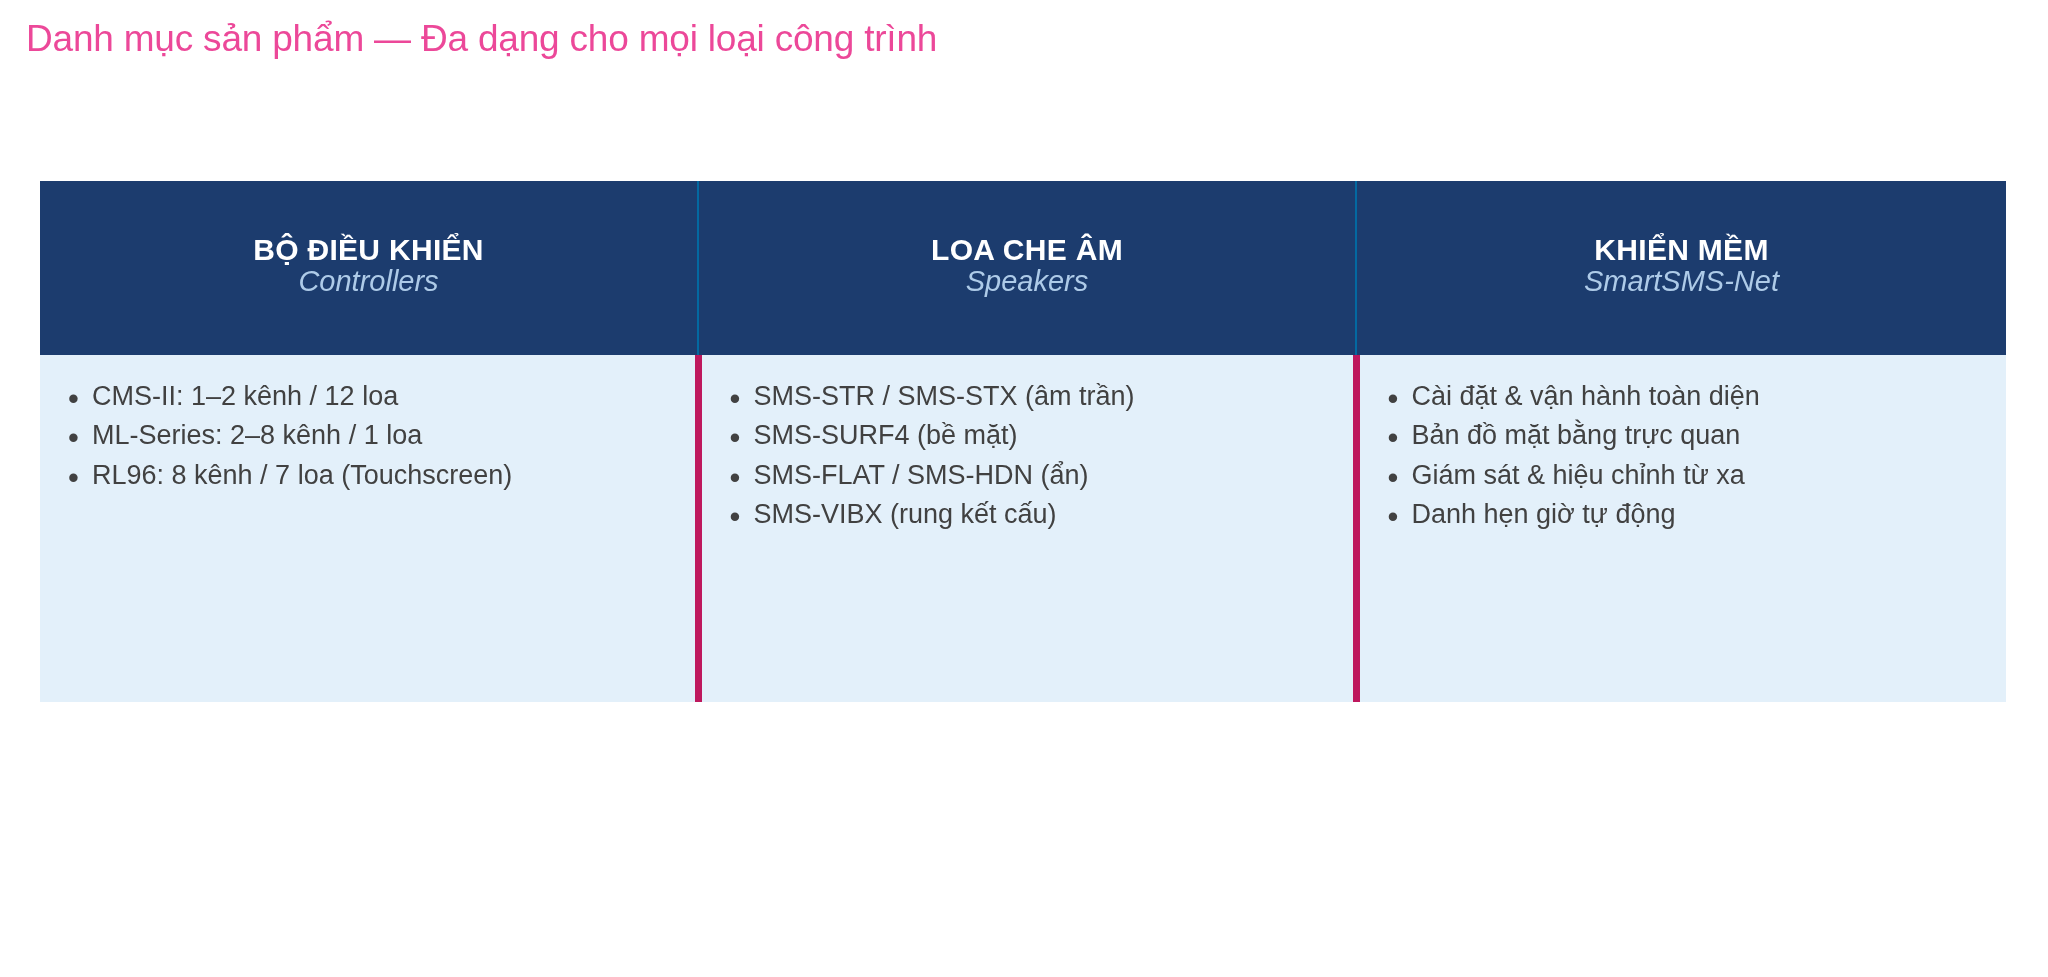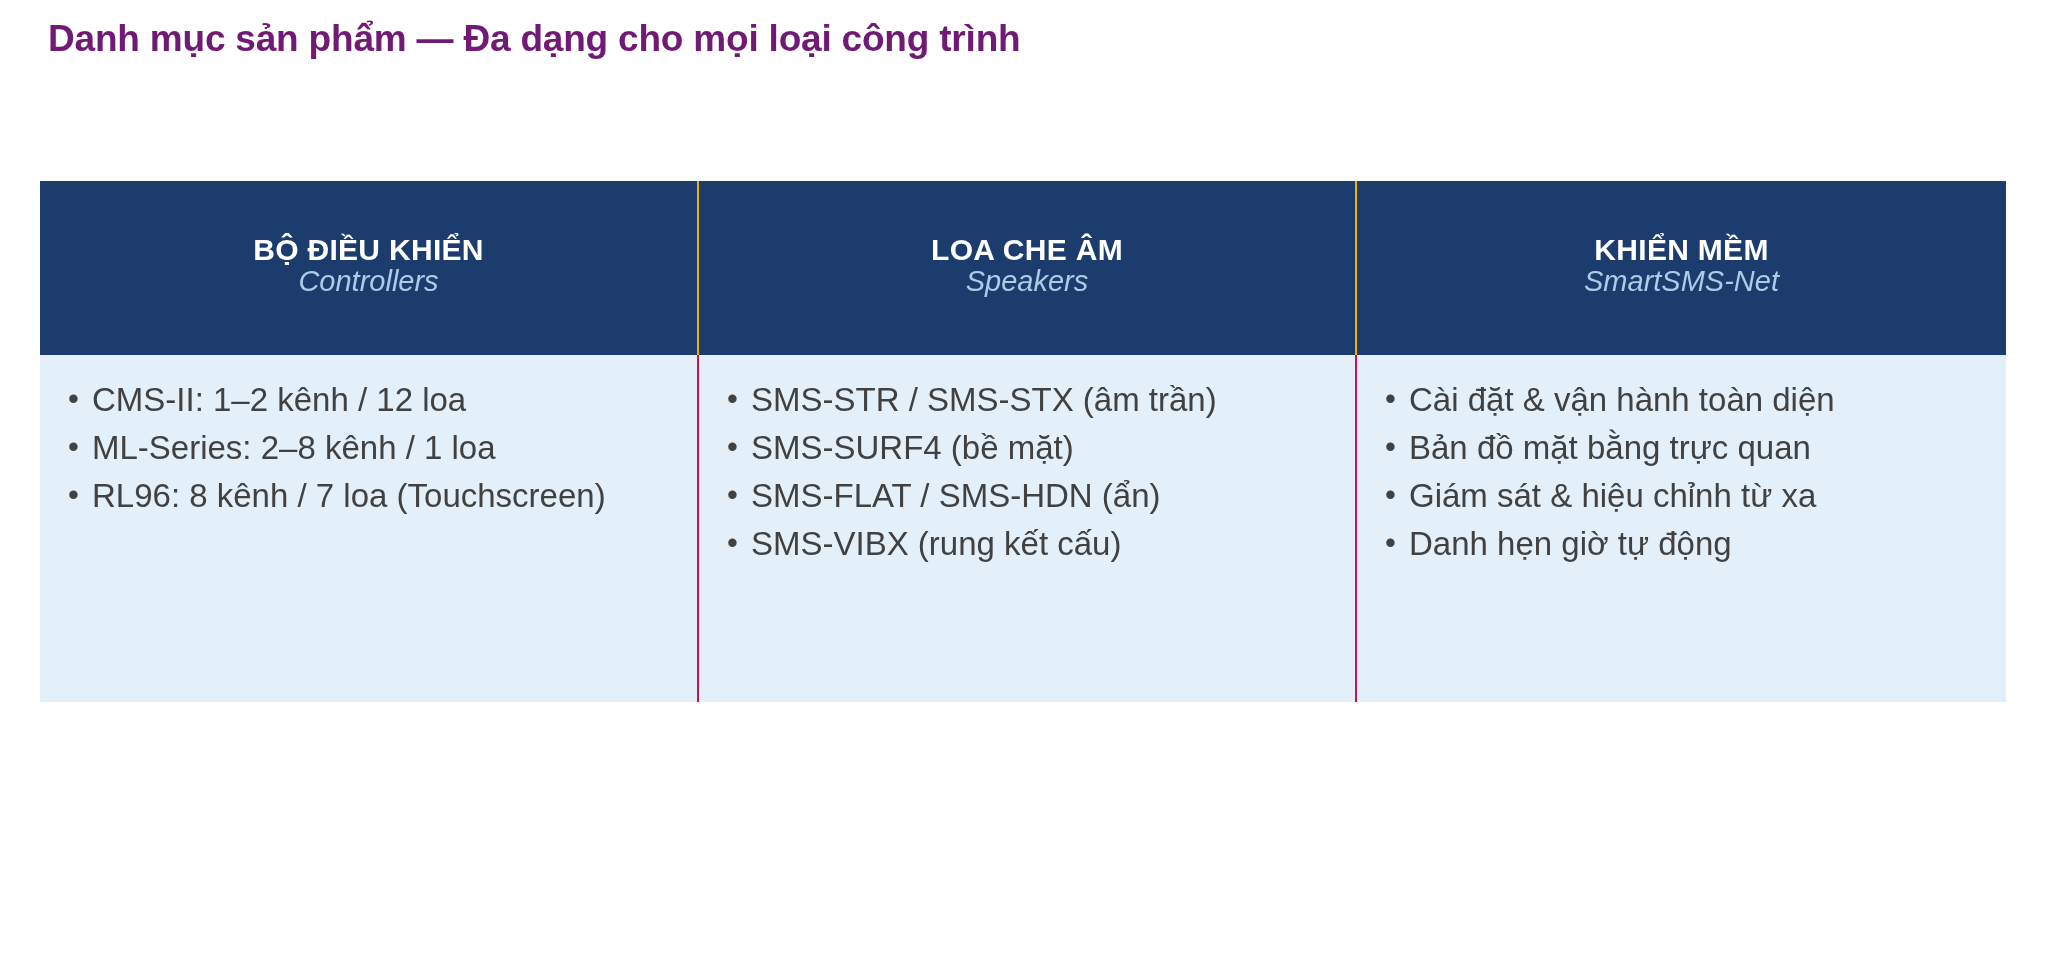--- a/index.html
+++ b/index.html
@@ -19,25 +19,25 @@
   .slide {
     position: relative;
     width: 2048px;
     height: 977px;
     background: #FFFFFF;
   }
 
   
   .page-title {
     position: absolute;
-    left: 48px;
+    left: 26px;
     top: 18px;
     font-size: 37px;
-    font-weight: bold;
-    color: #701a75;
+    font-weight: normal;
+    color: #ec4899;
     letter-spacing: -0.2px;
     white-space: nowrap;
   }
 
   
   .product-table {
     position: absolute;
     left: 40px;
     top: 181px;
     width: 1966px;
@@ -53,21 +53,21 @@
   thead th {
     background: #1C3C6E;
     padding: 0;
     vertical-align: middle;
     text-align: center;
     height: 174px;
     border: 0;
   }
   thead th.col-2,
   thead th.col-3 {
-    border-left: 2px solid #eab308;
+    border-left: 2px solid #0369a1;
   }
 
   .head-inner {
     padding: 14px 10px 20px 10px;
   }
 
   .head-title {
     display: block;
     color: #FFFFFF;
     font-size: 30px;
@@ -88,32 +88,32 @@
   
   tbody td {
     background: #E3F0FA;
     vertical-align: top;
     padding: 22px 26px 30px 26px;
     border: 0;
     height: 295px;
   }
   tbody td.col-2,
   tbody td.col-3 {
-    border-left: 2px solid #be185d;
+    border-left: 7px solid #be185d;
   }
 
   .bullet-list {
     list-style: none;
     margin: 0;
     padding: 0;
   }
   .bullet-list li {
     position: relative;
     color: #414141;
-    font-size: 33px;
+    font-size: 27px;
     line-height: 1.42;
     padding-left: 26px;
     margin: 0 0 1px 0;
   }
   .bullet-list li::before {
     content: "\2022";
     position: absolute;
     left: 2px;
     top: 0;
     color: #414141;

